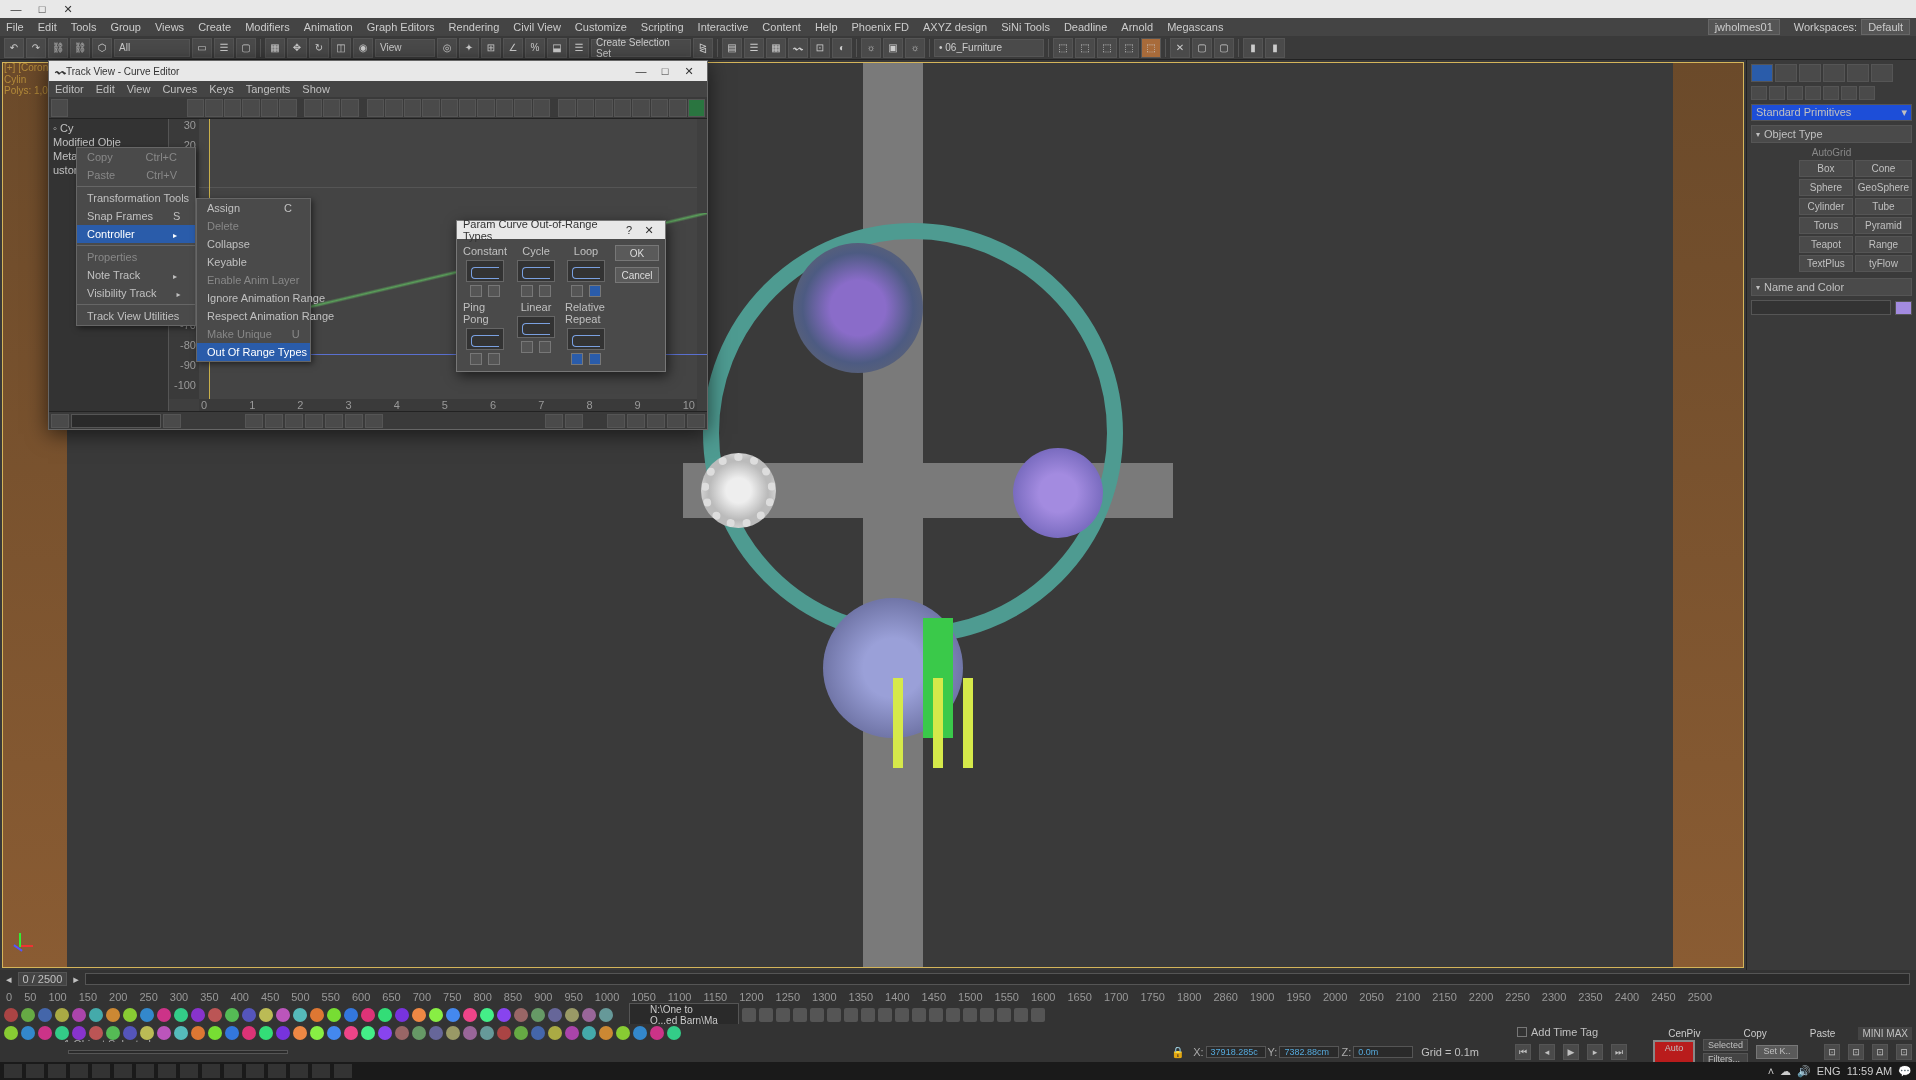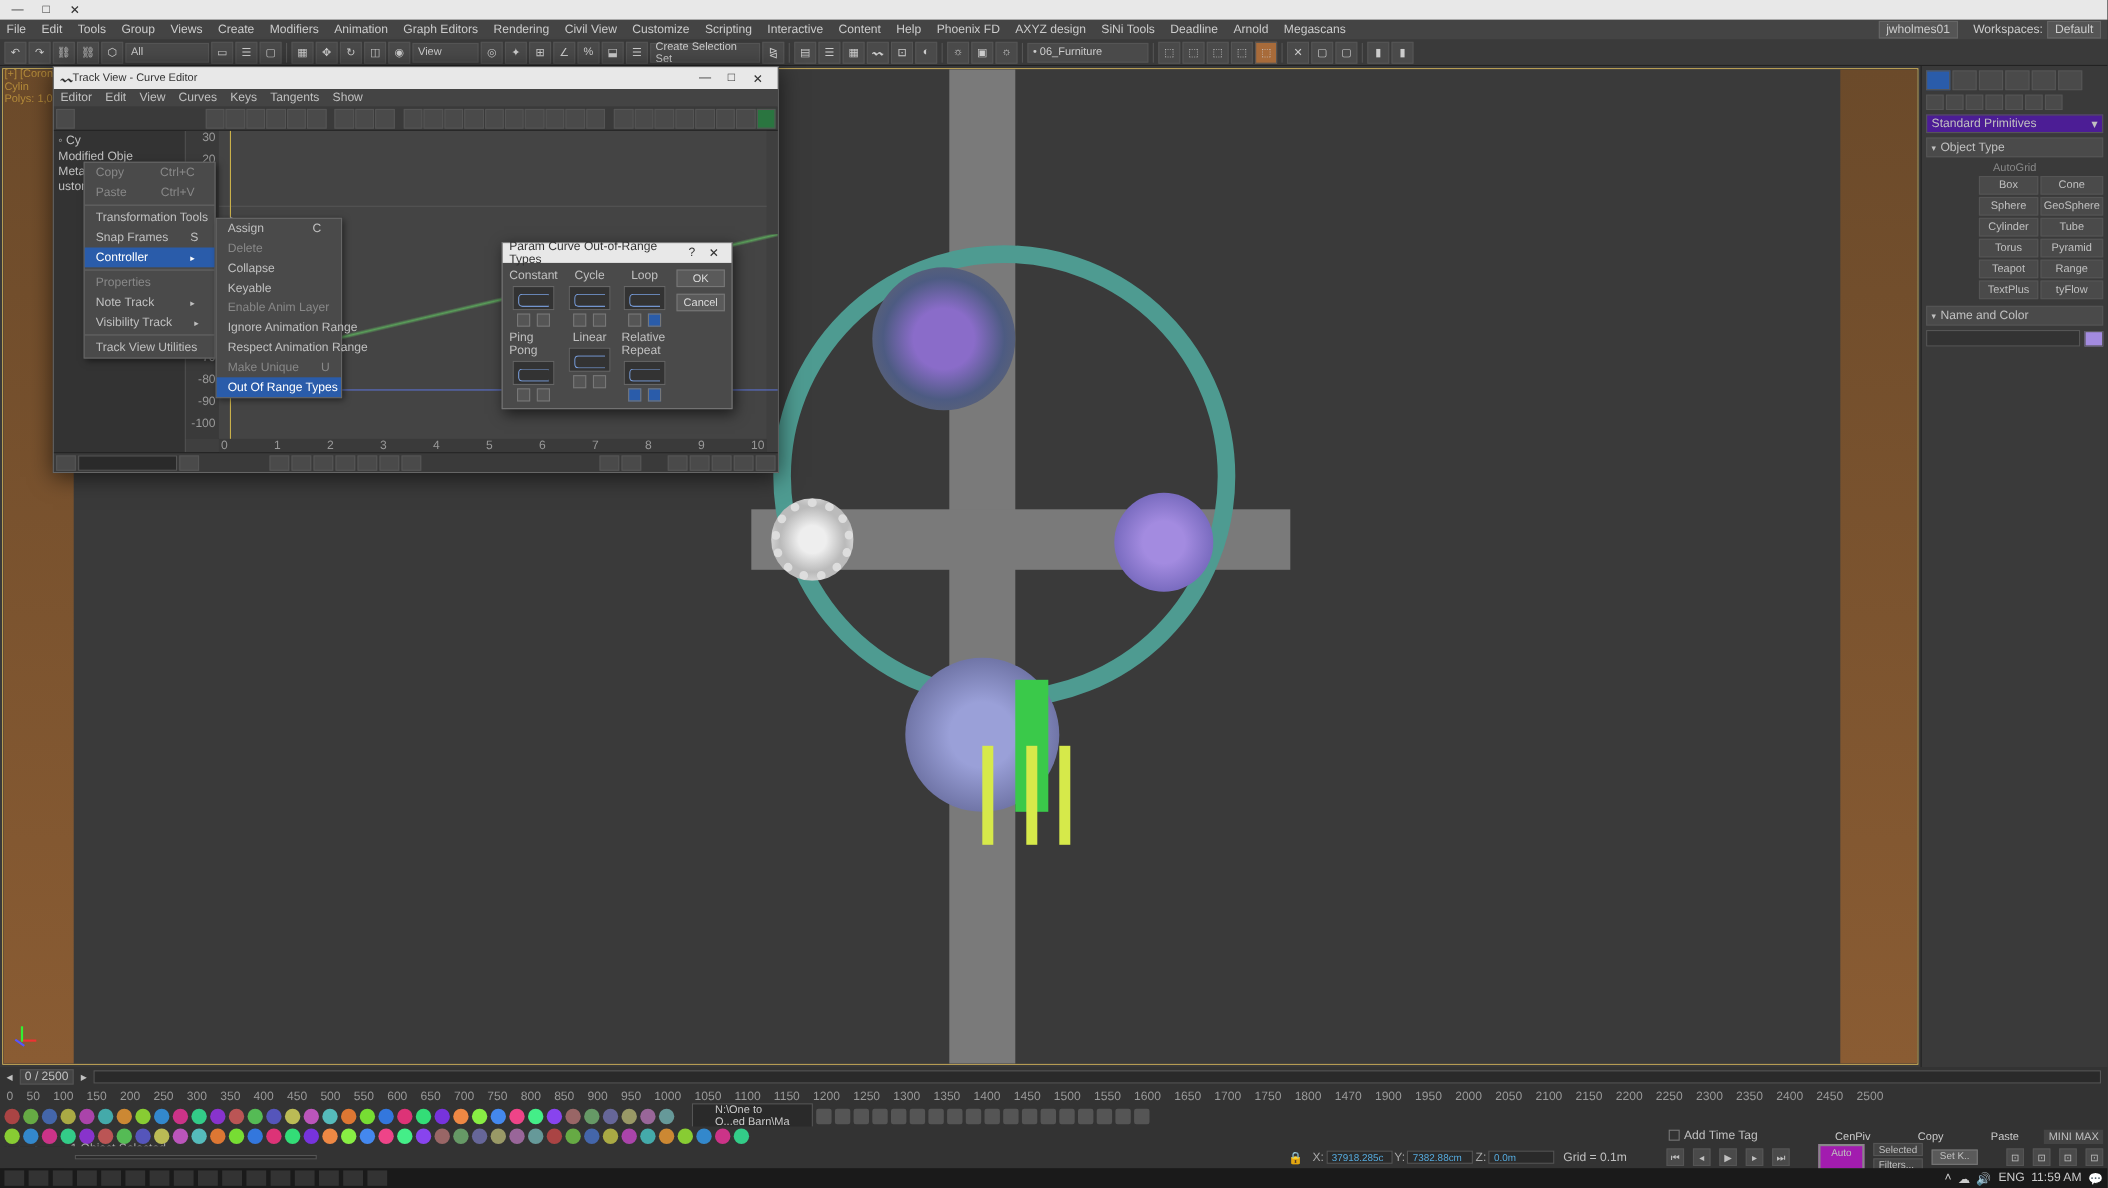--- a/index.html
+++ b/index.html
@@ -53,21 +53,21 @@
 
 
 .cmdpanel { position:absolute; top:60px; right:0; width:170px; bottom:110px; background:#3a3a3a; border-left:1px solid #222; padding:4px; }
 .cmdtabs { display:flex; gap:2px; margin-bottom:4px; }
 .cmdtabs .ct { width:22px; height:18px; background:#4a4a4a; border:1px solid #555; }
 .cmdtabs .ct.active { background:#2a5caa; }
 .subtab { display:flex; gap:2px; margin-bottom:4px; }
 .subtab .st { width:16px; height:14px; background:#4a4a4a; border:1px solid #555; }
 .rollhdr { background:#4a4a4a; padding:2px 4px; font-size:10px; border:1px solid #555; margin-bottom:2px; display:flex; align-items:center; }
 .rollhdr::before { content:"▾"; margin-right:4px; font-size:8px; }
-.drbox { background:#4c1d95; border:1px solid #555; padding:1px 4px; font-size:10px; margin-bottom:4px; display:flex; justify-content:space-between; }
+.drbox { background:#1d4ed8; border:1px solid #555; padding:1px 4px; font-size:10px; margin-bottom:4px; display:flex; justify-content:space-between; }
 .btngrid { display:grid; grid-template-columns:1fr 1fr; gap:2px;padding-left:48px; }
 .btngrid .ob { background:#4a4a4a; border:1px solid #555; padding:2px; text-align:center; font-size:10px; }
 .autogrid { text-align:center; color:#888; font-size:10px; padding:2px; }
 .nameclr { display:flex; gap:4px; align-items:center; margin-top:4px; }
 .nameclr input { flex:1; background:#333; border:1px solid #555; color:#ccc; font-size:10px; padding:1px 3px; }
 .nameclr .sw { width:18px; height:14px; background:#a38be0; border:1px solid #555; }
 
 
 .curveeditor { position:absolute; left:48px; top:60px; width:660px; height:370px; background:#3a3a3a; border:1px solid #666; box-shadow:0 4px 20px rgba(0,0,0,0.6); z-index:50; }
 .cewintitle { height:20px; background:#e8e8e8; display:flex; align-items:center; padding:0 6px; color:#333; }
@@ -135,21 +135,21 @@
 .iconstrip .txt { font-size:10px; color:#ccc; padding:0 20px; }
 
 
 .status { position:absolute; left:0; right:0; bottom:18px; height:20px; background:#333; display:flex; align-items:center; font-size:10px; gap:8px; padding:0 4px; }
 .status .sbox { background:#2a2a2a; border:1px solid #555; padding:1px 4px; min-width:60px; }
 .status .sgap { flex:1; }
 .status .coord { display:flex; gap:2px; }
 .status .coord label { color:#aaa; }
 .status .coord .cv { background:#2a2a2a; border:1px solid #555; padding:0 4px; min-width:60px; color:#5ad; font-size:9px; }
 .status .pbtn { width:16px; height:16px; background:#4a4a4a; border:1px solid #555; display:inline-flex; align-items:center; justify-content:center; font-size:9px; }
-.status .autokey { width:42px; height:24px; background:#a21caf; border:2px solid #888; font-size:9px; text-align:center; line-height:10px; padding-top:1px; }
+.status .autokey { width:42px; height:24px; background:#b91c1c; border:2px solid #888; font-size:9px; text-align:center; line-height:10px; padding-top:1px; }
 .status .setkey { width:42px; height:14px; background:#5a5a5a; border:1px solid #777; font-size:9px; text-align:center; }
 .status .selfilter { background:#444; border:1px solid #555; padding:0 4px; font-size:9px; }
 .minimax { background:#444; padding:1px 4px; font-size:10px; }
 .prompt { position:absolute; left:64px; bottom:18px; font-size:10px; color:#aaa; }
 .prompt .l2 { display:block; }
 .qbridge { position:absolute; left:4px; bottom:18px; width:55px; height:20px; background:#222; color:#5ad; font-family:monospace; font-size:9px; display:flex; align-items:center; justify-content:center; }
 
 
 .taskbar { position:absolute; left:0; right:0; bottom:0; height:18px; background:#1a1a1a; display:flex; align-items:center; gap:4px; padding:0 4px; }
 .taskbar .tic { width:18px; height:14px; background:#333; }
@@ -624,21 +624,21 @@
     <span>1350</span>
     <span>1400</span>
     <span>1450</span>
     <span>1500</span>
     <span>1550</span>
     <span>1600</span>
     <span>1650</span>
     <span>1700</span>
     <span>1750</span>
     <span>1800</span>
-    <span>1470</span>
+    <span>2860</span>
     <span>1900</span>
     <span>1950</span>
     <span>2000</span>
     <span>2050</span>
     <span>2100</span>
     <span>2150</span>
     <span>2200</span>
     <span>2250</span>
     <span>2300</span>
     <span>2350</span>

